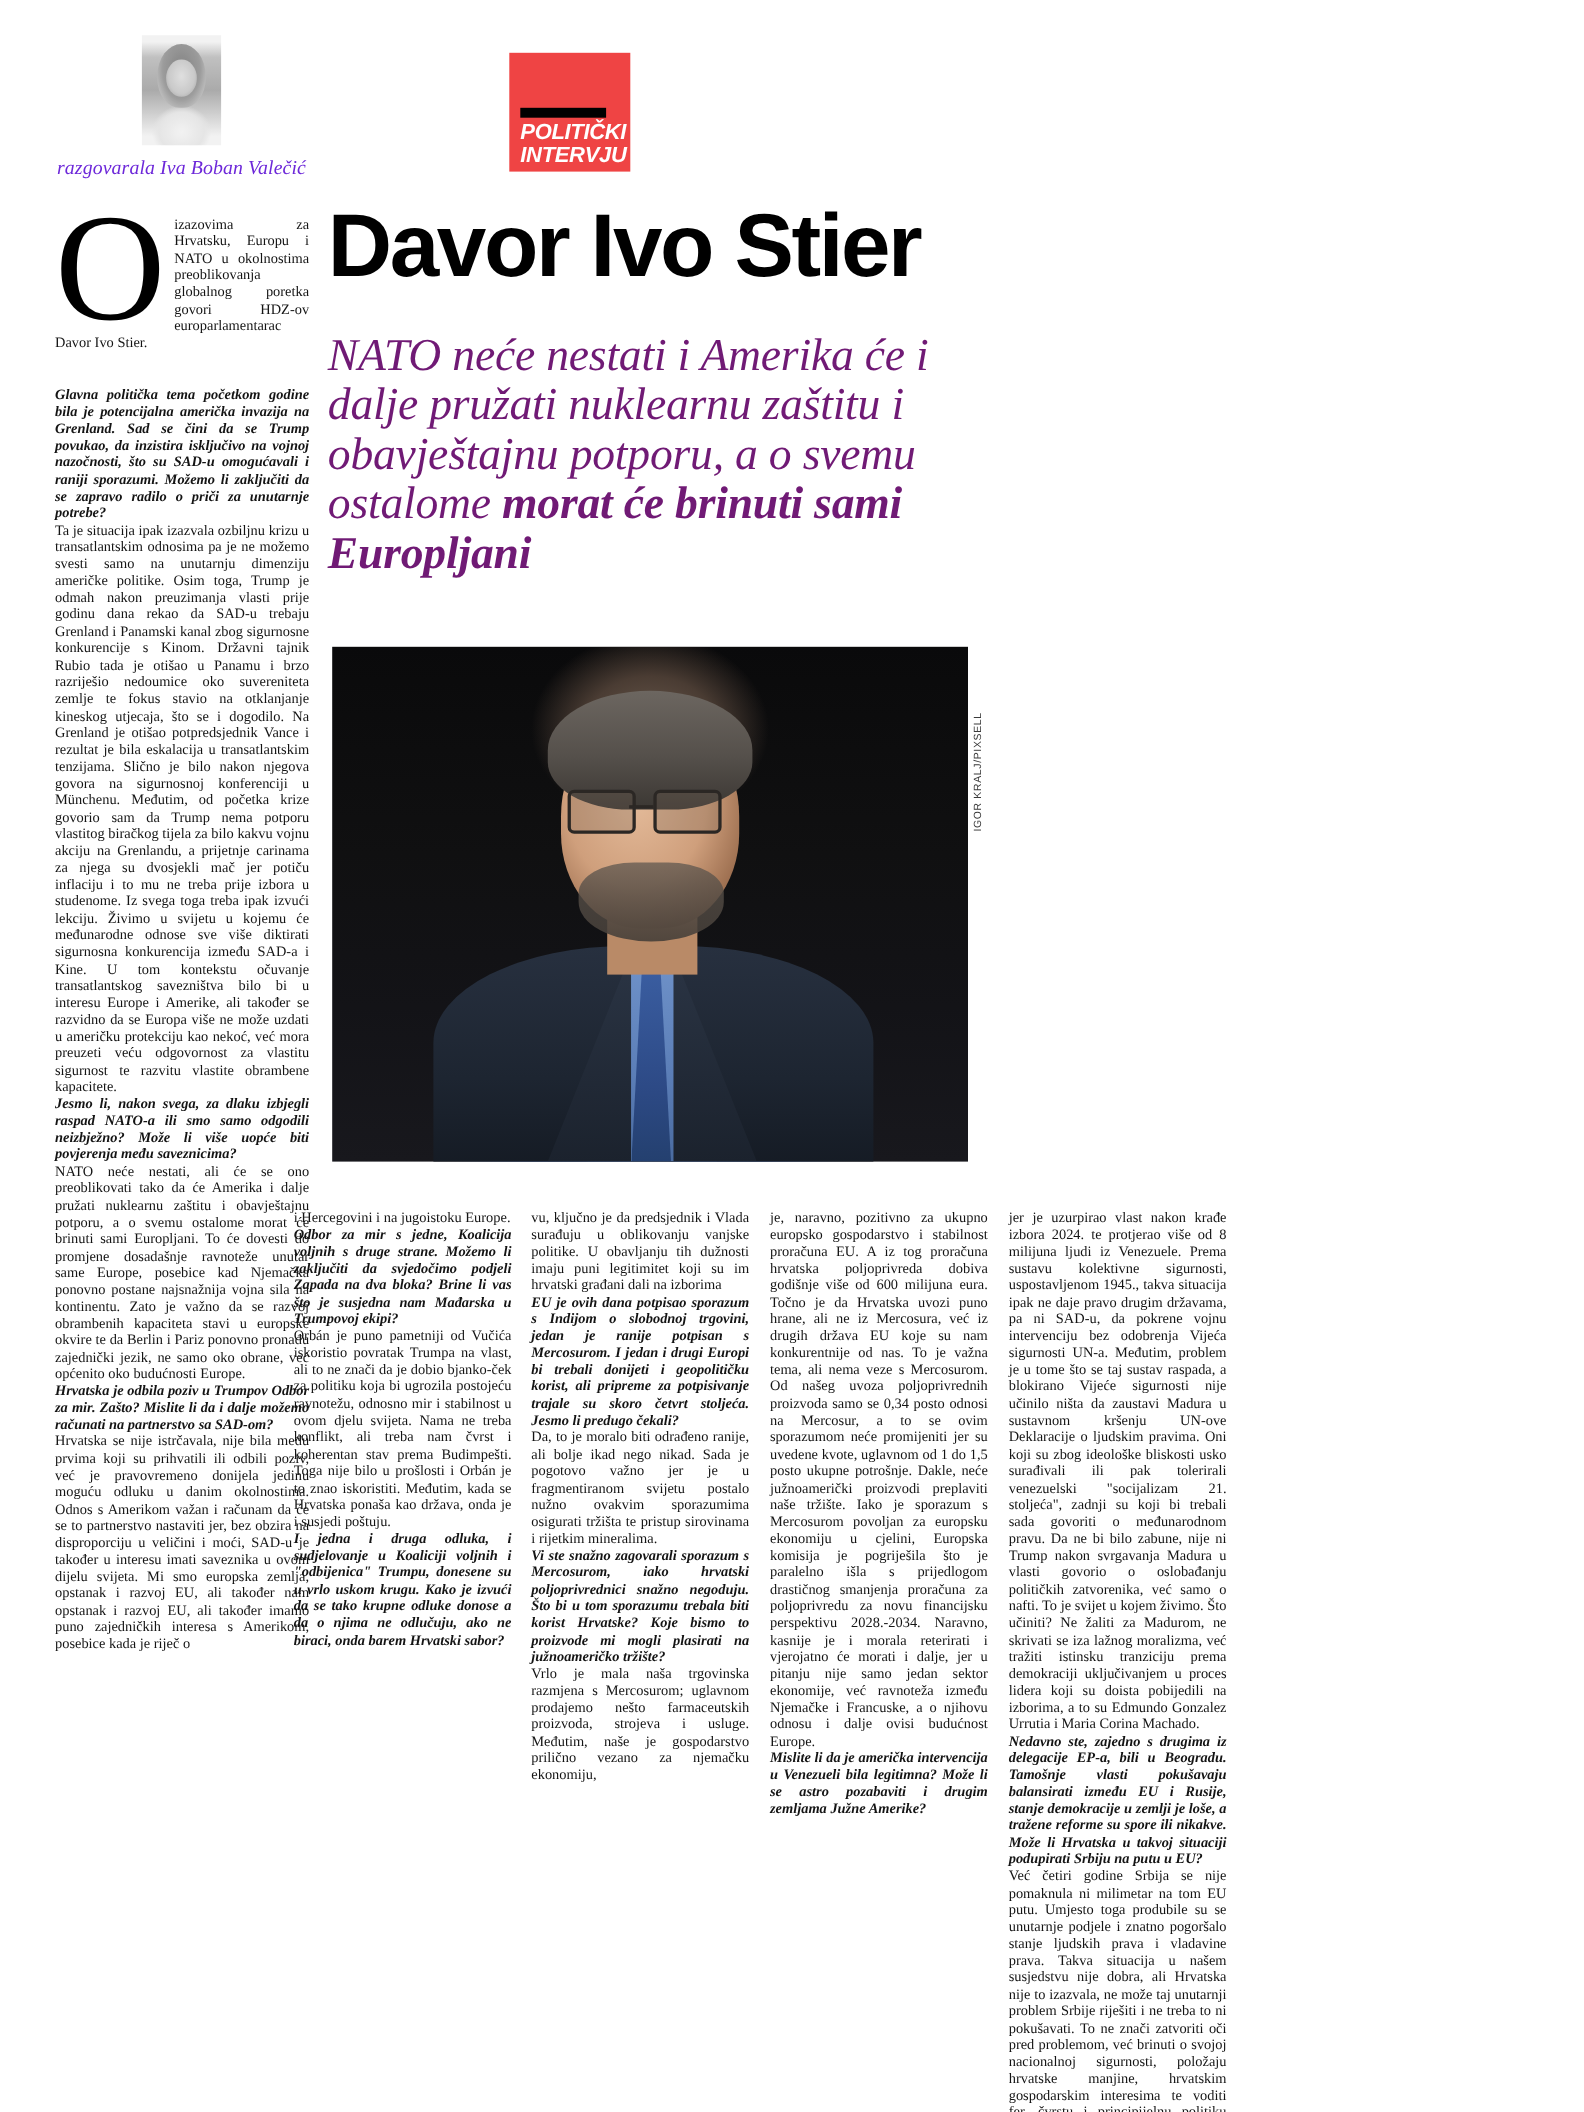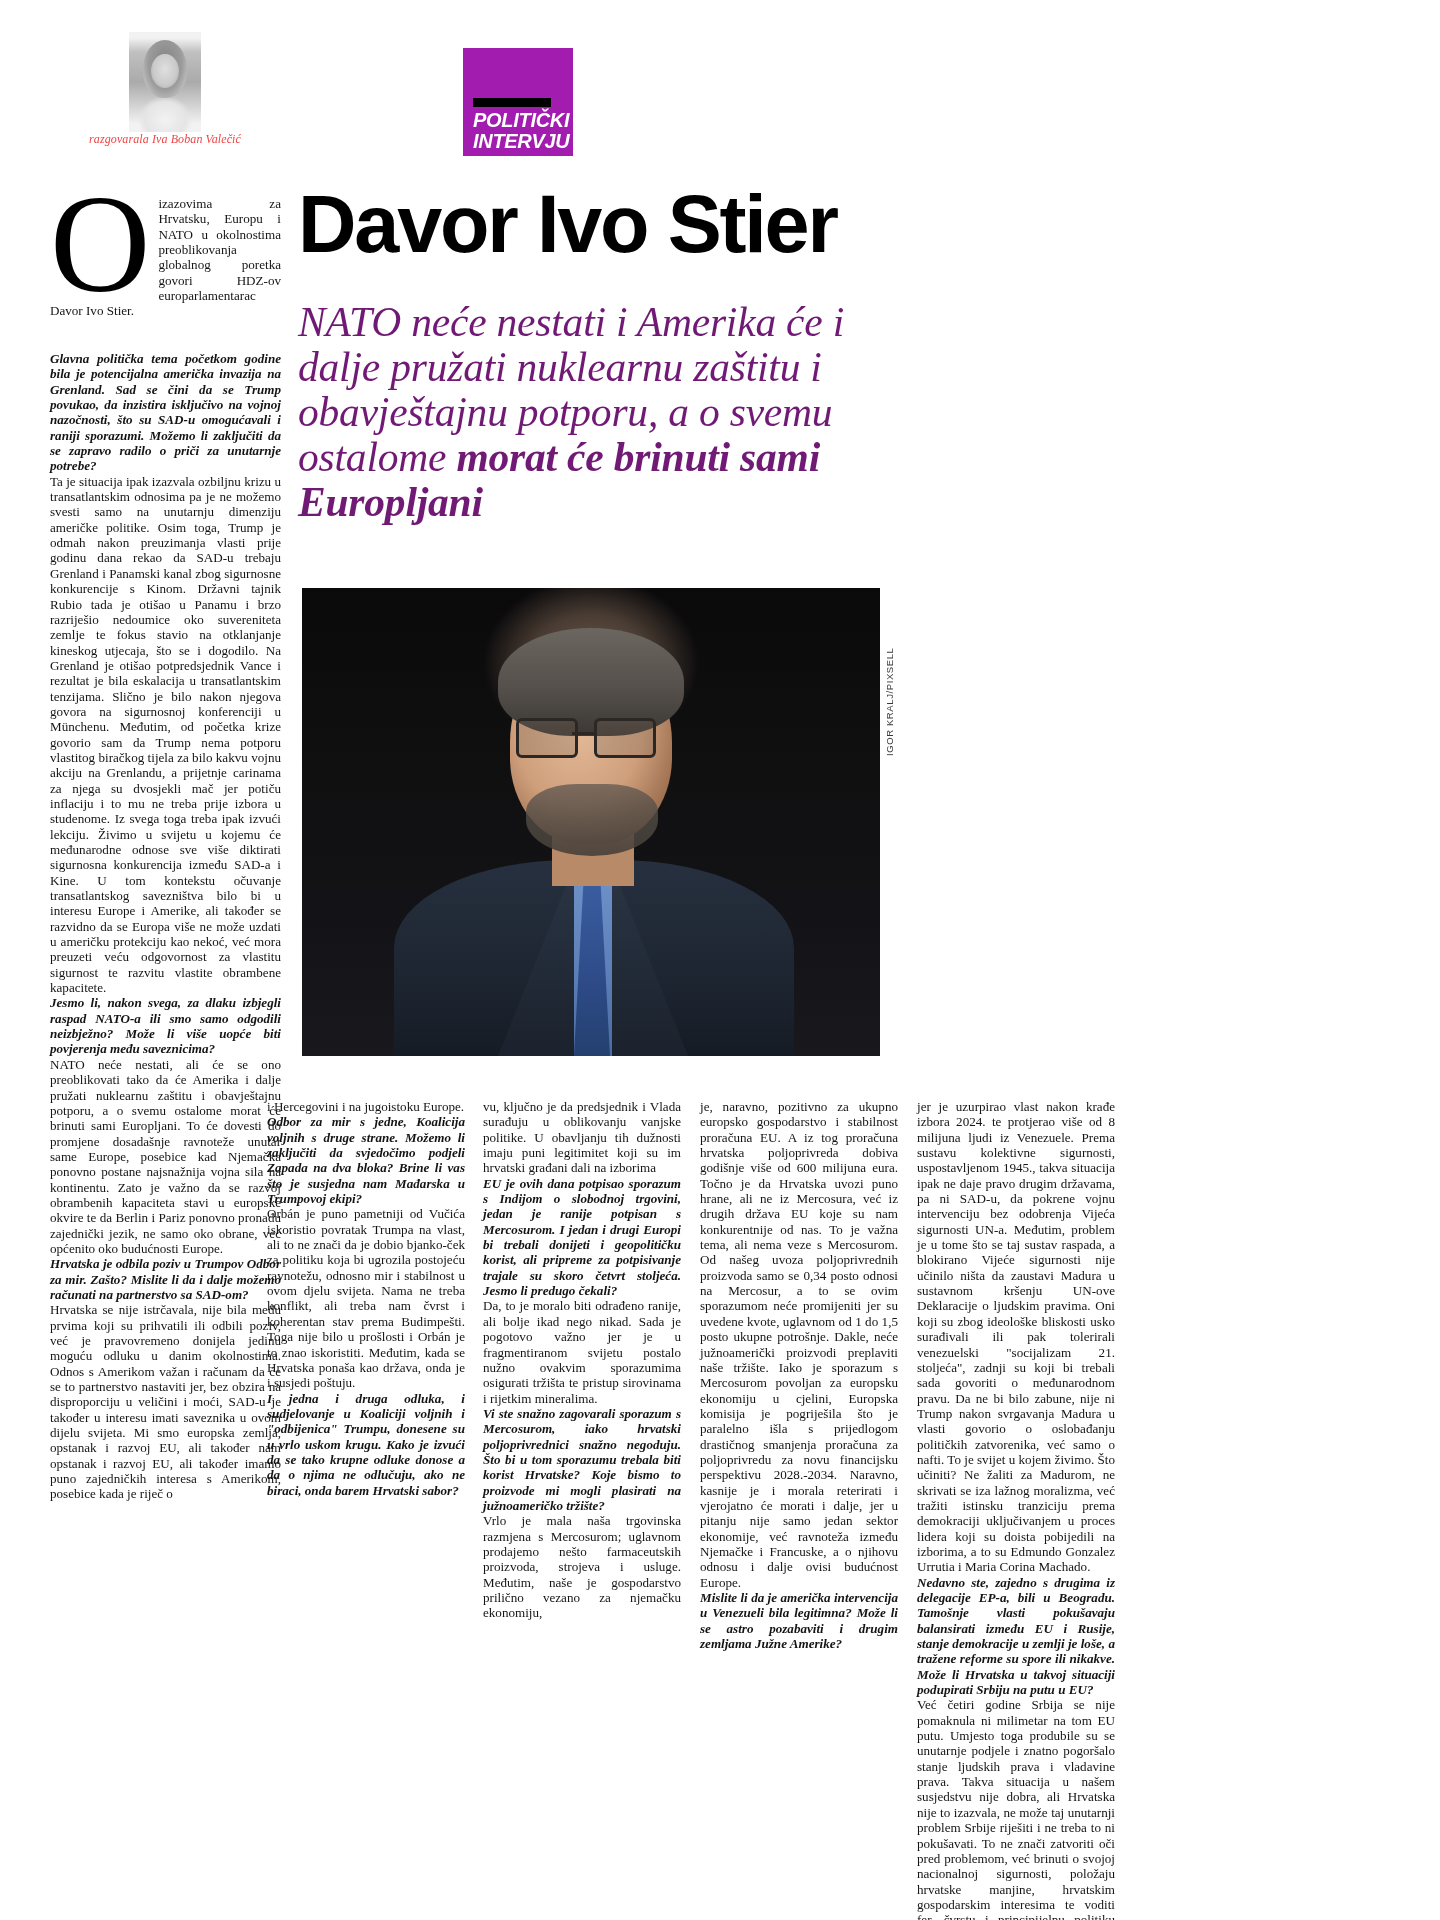--- a/index.html
+++ b/index.html
@@ -26,27 +26,27 @@
   }
   .byline-photo:before{
     content:"";position:absolute;left:14px;top:8px;width:44px;height:58px;border-radius:50% 50% 46% 46%;
     background:radial-gradient(ellipse at 50% 40%, #8d8179 0%, #a99d95 55%, #d8d1cb 85%, rgba(255,255,255,0) 100%);
   }
   .byline-photo:after{
     content:"";position:absolute;left:22px;top:22px;width:28px;height:34px;border-radius:50%;
     background:radial-gradient(ellipse at 50% 45%, #efe9e3 0%, #d9d0c8 60%, rgba(217,208,200,0) 100%);
   }
   .byline-name{
-    font-style:italic;font-size:12px;letter-spacing:.1px;color:#ef4444;
+    margin-top:10px;font-style:italic;font-size:18px;letter-spacing:.1px;color:#6d28d9;
   }
 
   
   .badge{
     position:absolute;left:463px;top:48px;width:110px;height:108px;
-    background:#a21caf;
+    background:#ef4444;
     display:flex;flex-direction:column;justify-content:flex-end;
     padding:0 0 4px 0;box-sizing:border-box;
   }
   .badge-bar{width:78px;height:9px;background:#000;margin:0 0 3px 10px;}
   .badge-l1,.badge-l2{
     color:#fff;font-family:"Liberation Sans",sans-serif;font-weight:700;font-style:italic;
     font-size:20px;line-height:21px;letter-spacing:-.3px;margin-left:10px;
   }
 
   

